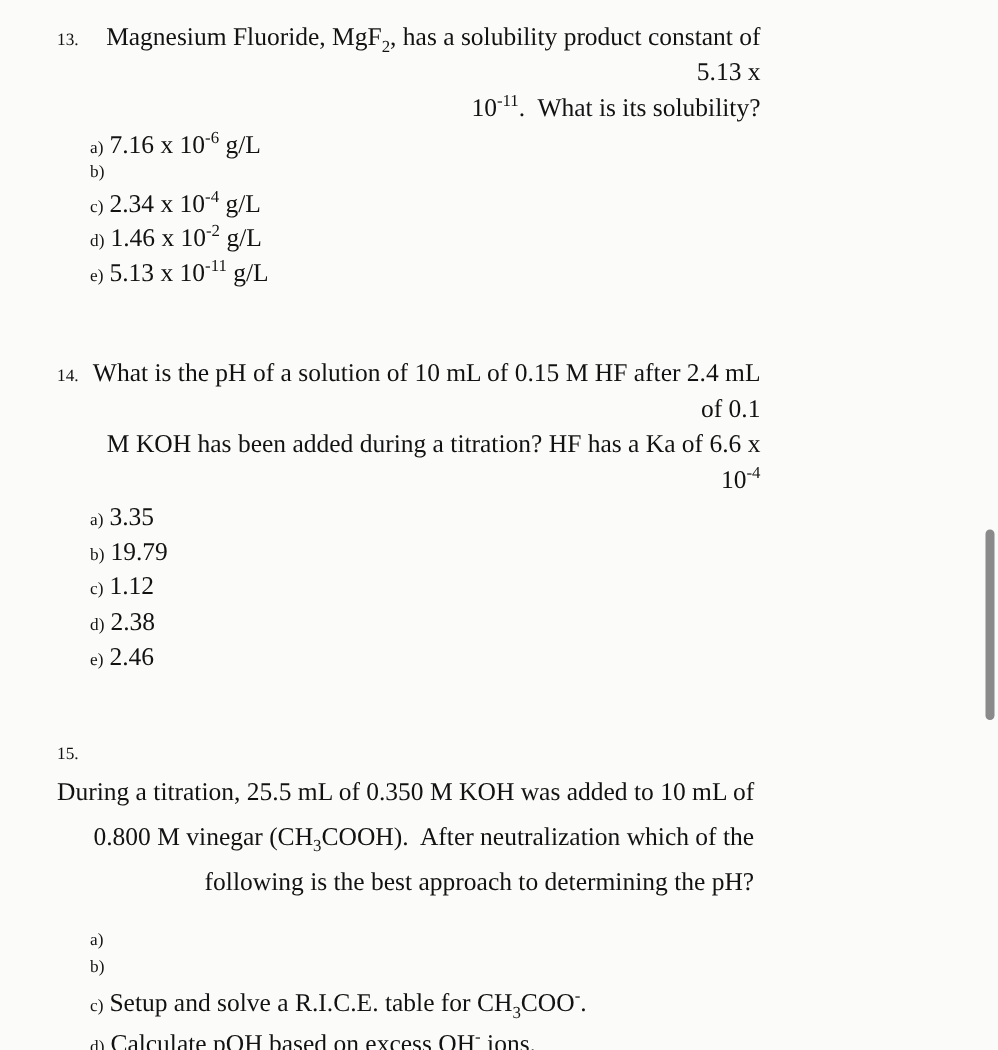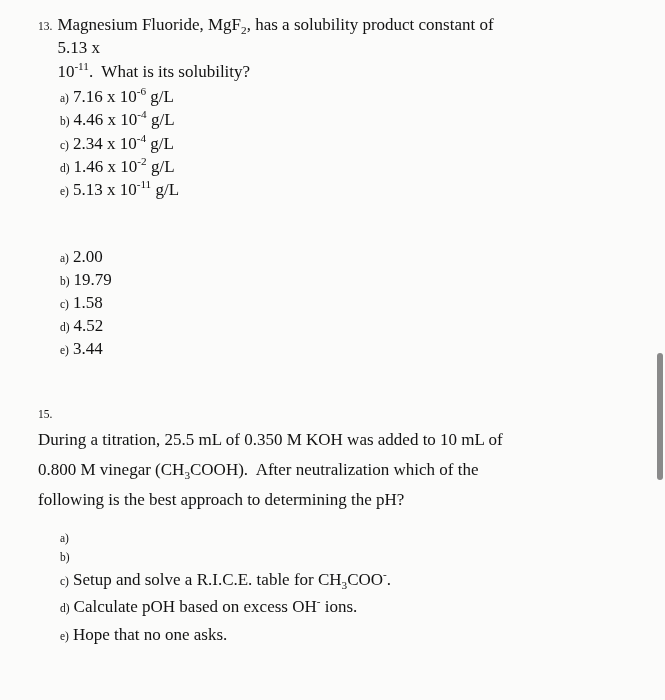--- a/index.html
+++ b/index.html
@@ -22,21 +22,21 @@
   .q-head {
     display: flex;
     align-items: baseline;
     line-height: 1.38;
   }
   .q-num {
     flex: none;
     font-size: 11.5px;
     margin-right: 5px;
   }
-  .q-text { white-space: pre-wrap; }
+  .q-text { white-space: pre-wrap; text-align: right; }
   .question.wide .q-head { line-height: 1.76; flex-direction: column; }
   .options {
     list-style: none;
     margin-top: 2px;
     padding-left: 22px;
   }
   .question.wide .options { margin-top: 15px; }
   .option {
     display: flex;
     align-items: baseline;
@@ -69,59 +69,63 @@
 10<sup>-11</sup>.  What is its solubility?</span>
     </div>
     <ol class="options">
 
     <li class="option">
         <span class="opt-label">a)</span>
         <span class="opt-text">7.16 x 10<sup>-6</sup> g/L</span>
       </li>
           <li class="option">
         <span class="opt-label">b)</span>
-        <span class="opt-text">4.46 x 10<sup>-4</sup> g/L</span>
       </li>
           <li class="option">
         <span class="opt-label">c)</span>
         <span class="opt-text">2.34 x 10<sup>-4</sup> g/L</span>
       </li>
           <li class="option">
         <span class="opt-label">d)</span>
         <span class="opt-text">1.46 x 10<sup>-2</sup> g/L</span>
       </li>
           <li class="option">
         <span class="opt-label">e)</span>
         <span class="opt-text">5.13 x 10<sup>-11</sup> g/L</span>
       </li>
         </ol>
   </div>
 
   <div class="question">
+    <div class="q-head">
+      <span class="q-num">14.</span>
+      <span class="q-text">What is the pH of a solution of 10 mL of 0.15 M HF after 2.4 mL of 0.1
+M KOH has been added during a titration? HF has a Ka of 6.6 x 10<sup>-4</sup></span>
+    </div>
     <ol class="options">
 
     <li class="option">
         <span class="opt-label">a)</span>
-        <span class="opt-text">2.00</span>
+        <span class="opt-text">3.35</span>
       </li>
           <li class="option">
         <span class="opt-label">b)</span>
         <span class="opt-text">19.79</span>
       </li>
           <li class="option">
         <span class="opt-label">c)</span>
-        <span class="opt-text">1.58</span>
+        <span class="opt-text">1.12</span>
       </li>
           <li class="option">
         <span class="opt-label">d)</span>
-        <span class="opt-text">4.52</span>
+        <span class="opt-text">2.38</span>
       </li>
           <li class="option">
         <span class="opt-label">e)</span>
-        <span class="opt-text">3.44</span>
+        <span class="opt-text">2.46</span>
       </li>
         </ol>
   </div>
 
   <div class="question wide">
     <div class="q-head">
       <span class="q-num">15.</span>
       <span class="q-text">During a titration, 25.5 mL of 0.350 M KOH was added to 10 mL of
 0.800 M vinegar (CH<sub>3</sub>COOH).  After neutralization which of the
 following is the best approach to determining the pH?</span>

